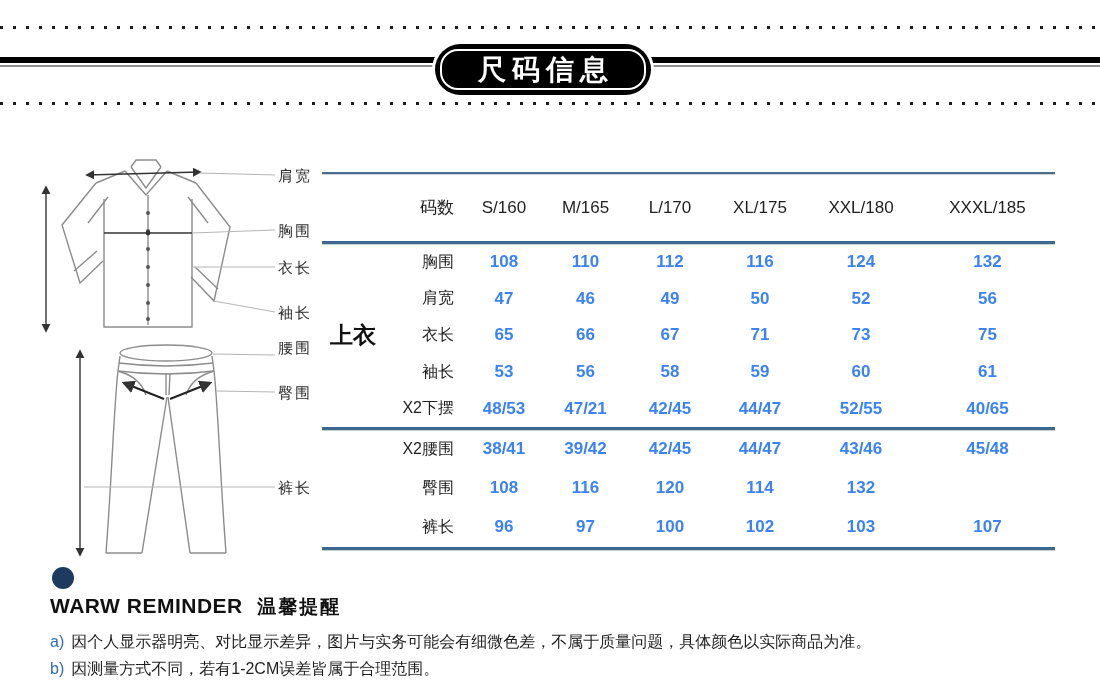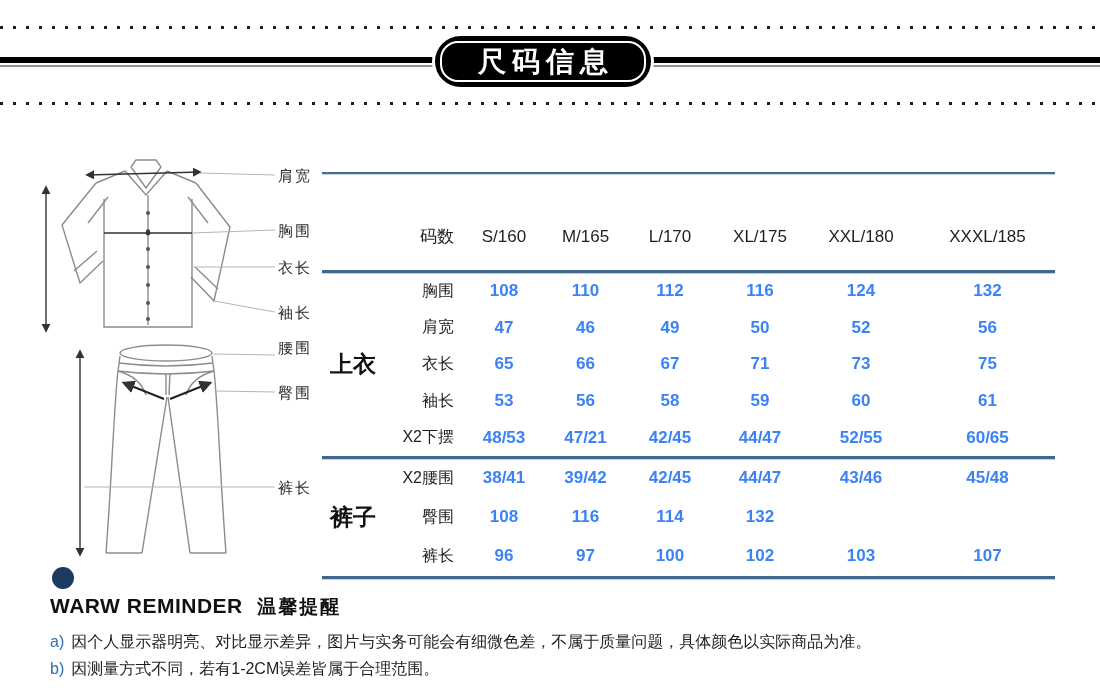--- a/index.html
+++ b/index.html
@@ -10,21 +10,21 @@
   
   .dotted {
     position:absolute; left:0; right:0; height:3px;
     background-image:repeating-linear-gradient(90deg,#1c1c1c 0 3px,transparent 3px 13px);
   }
   .dotted.top { top:26px; }
   .dotted.bottom { top:102px; }
   .band-black { position:absolute; left:0; right:0; top:57px; height:6px; background:#000; }
   .band-gray  { position:absolute; left:0; right:0; top:65px; height:2px; background:#8f8f8f; }
   .badge {
-    position:absolute; left:435px; top:36px; width:216px; height:51px;
+    position:absolute; left:435px; top:44px; width:216px; height:51px;
     background:#000; border-radius:26px; box-shadow:0 0 0 3px #fff;
     display:flex; align-items:center; justify-content:center;
   }
   .badge-inner { position:absolute; inset:5px; border:2px solid #fff; border-radius:18px; pointer-events:none; }
   .badge-title { position:relative; color:#fff; font-size:28px; font-weight:bold; letter-spacing:6px; padding-left:6px; }
 
   
   .diagram { position:absolute; left:30px; top:155px; width:290px; height:412px; }
   .diagram svg { position:absolute; left:0; top:0; }
   .dg-label {
@@ -36,21 +36,21 @@
   .lbl-sleeve   { top:149px; }
   .lbl-waist    { top:184px; }
   .lbl-hip      { top:229px; }
   .lbl-pants    { top:324px; }
 
   
   .size-table { position:absolute; left:322px; top:172px; width:733px; }
   .t-grid { display:grid; grid-template-columns:62px 80px 80px 83px 86px 94px 108px 145px; }
   .t-line-thin { height:2px; background:#4a6d8f; box-shadow:0 1px 0 #c9d6e0; }
   .t-line { height:3px; background:#3e688e; box-shadow:0 1px 0 #c2d0db; }
-  .t-header .cell { height:67px; display:flex; align-items:center; justify-content:center; font-size:17px; color:#1f1f1f;margin-top:29px; }
+  .t-header .cell { height:67px; display:flex; align-items:center; justify-content:center; font-size:17px; color:#1f1f1f; }
   .cell.lblcol { justify-content:flex-end; padding-right:10px; }
   .g-cell { display:flex; align-items:center; justify-content:center; font-size:23px; font-weight:bold; color:#111; grid-column:1; }
   .r-label { display:flex; align-items:center; justify-content:flex-end; padding-right:10px; font-size:16px; color:#1f1f1f; white-space:nowrap; }
   .r-value { display:flex; align-items:center; justify-content:center; font-size:17px; font-weight:600; color:#3b82f6; }
 
   
   .bullet { position:absolute; left:52px; top:567px; width:22px; height:22px; border-radius:50%; background:#1d3a5f; }
   .reminder-head { position:absolute; left:50px; top:594px; white-space:nowrap; }
   .reminder-en { font-size:21px; font-weight:bold; color:#111; letter-spacing:0.5px; }
   .reminder-zh { font-size:19px; font-weight:bold; color:#111; margin-left:10px; letter-spacing:2px; }
@@ -195,35 +195,35 @@
           <div class="r-value">58</div>
           <div class="r-value">59</div>
           <div class="r-value">60</div>
           <div class="r-value">61</div>
           <div class="r-label" style="grid-column: 2;">X2下摆</div>
           <div class="r-value">48/53</div>
           <div class="r-value">47/21</div>
           <div class="r-value">42/45</div>
           <div class="r-value">44/47</div>
           <div class="r-value">52/55</div>
-          <div class="r-value">60/65</div>
+          <div class="r-value">40/65</div>
         </div>
         <div class="t-line"></div>
         <div class="t-grid" style="grid-auto-rows: 39px;">
-          <div class="g-cell" style="grid-row: 1 / span 3;">裤子</div>
           <div class="r-label" style="grid-column: 2;">X2腰围</div>
           <div class="r-value">38/41</div>
           <div class="r-value">39/42</div>
           <div class="r-value">42/45</div>
           <div class="r-value">44/47</div>
           <div class="r-value">43/46</div>
           <div class="r-value">45/48</div>
           <div class="r-label" style="grid-column: 2;">臀围</div>
           <div class="r-value">108</div>
           <div class="r-value">116</div>
+          <div class="r-value">120</div>
           <div class="r-value">114</div>
           <div class="r-value">132</div>
           <div class="r-label" style="grid-column: 2;">裤长</div>
           <div class="r-value">96</div>
           <div class="r-value">97</div>
           <div class="r-value">100</div>
           <div class="r-value">102</div>
           <div class="r-value">103</div>
           <div class="r-value">107</div>
         </div>

